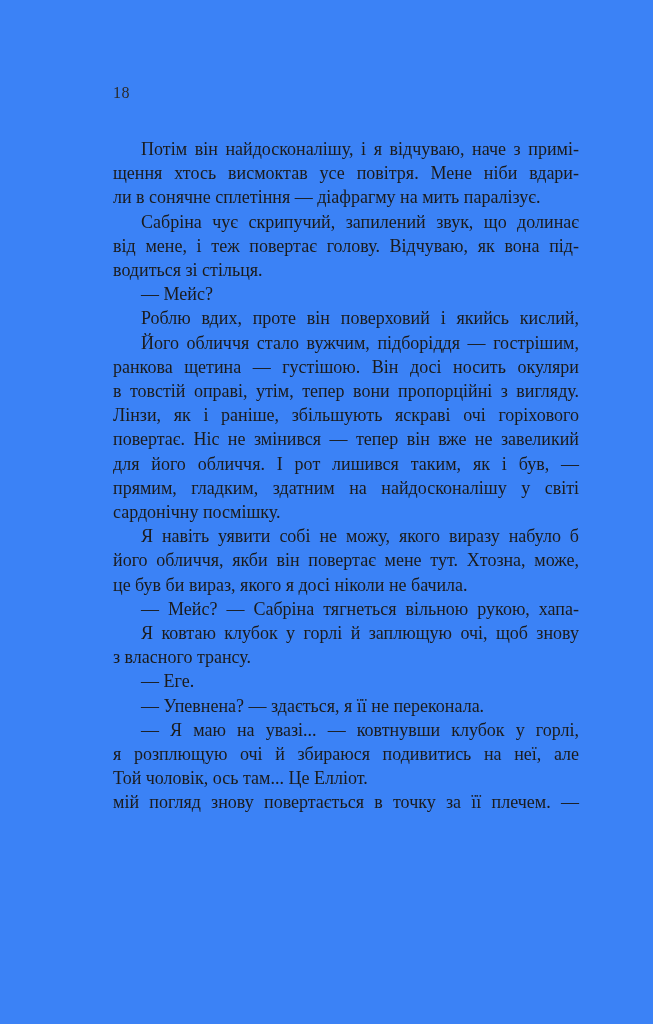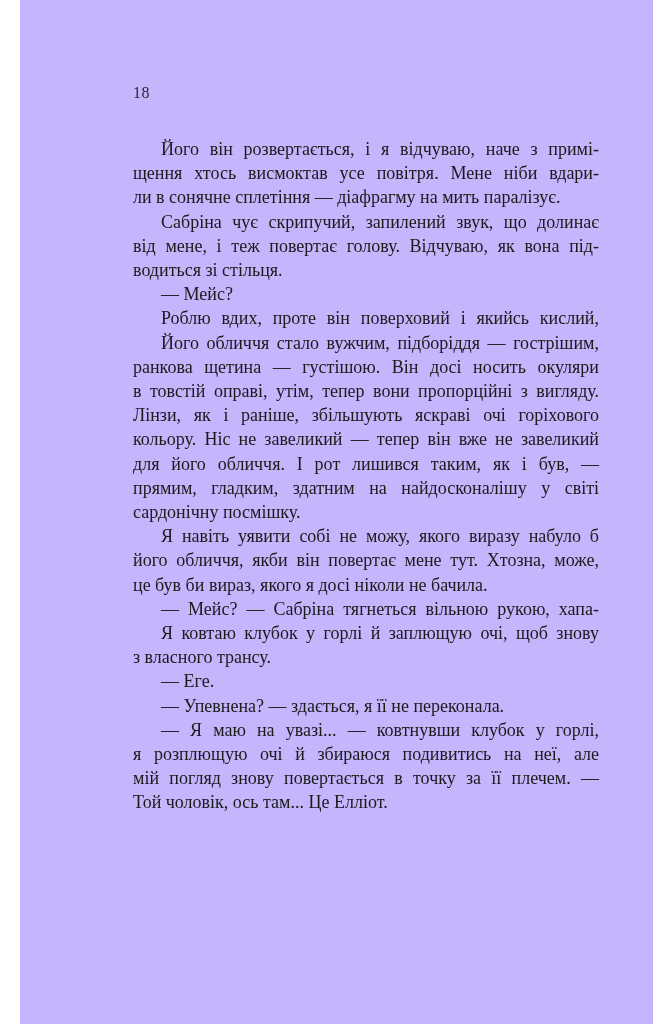--- a/index.html
+++ b/index.html
@@ -11,22 +11,21 @@
     height: 1024px;
     background: #ffffff;
     position: relative;
     overflow: hidden;
     font-family: "Liberation Serif", "DejaVu Serif", serif;
     color: #1b1b1b;
   }
   .book-page {
     position: absolute;
     inset: 0;
-    background: #c4b5fd;
-    margin-left: 20px;
+    background: #3b82f6;
   }
   .page-number {
     position: absolute;
     left: 113px;
     top: 84px;
     font-size: 16px;
     line-height: 18px;
     color: #2a2a2a;
     letter-spacing: 0.5px;
   }
@@ -57,41 +56,41 @@
     font-style: italic;
   }
 </style>
 </head>
 <body>
 
 <div class="book-page">
   <div class="page-number">18</div>
   <div class="text-block">
       <div class="paragraph">
-        <div class="line first">Його він розвертається, і я відчуваю, наче з примі-</div>
+        <div class="line first">Потім він найдосконалішу, і я відчуваю, наче з примі-</div>
         <div class="line">щення хтось висмоктав усе повітря. Мене ніби вдари-</div>
         <div class="line last">ли в сонячне сплетіння — діафрагму на мить паралізує.</div>
       </div>
       <div class="paragraph">
         <div class="line first">Сабріна чує скрипучий, запилений звук, що долинає</div>
         <div class="line">від мене, і теж повертає голову. Відчуваю, як вона під-</div>
         <div class="line last">водиться зі стільця.</div>
       </div>
       <div class="paragraph">
         <div class="line first last">— Мейс?</div>
       </div>
       <div class="paragraph">
         <div class="line first">Роблю вдих, проте він поверховий і якийсь кислий,</div>
       </div>
       <div class="paragraph">
         <div class="line first">Його обличчя стало вужчим, підборіддя — гострішим,</div>
         <div class="line">ранкова щетина — густішою. Він досі носить окуляри</div>
         <div class="line">в товстій оправі, утім, тепер вони пропорційні з вигляду.</div>
         <div class="line">Лінзи, як і раніше, збільшують яскраві очі горіхового</div>
-        <div class="line">кольору. Ніс не завеликий — тепер він вже не завеликий</div>
+        <div class="line">повертає. Ніс не змінився — тепер він вже не завеликий</div>
         <div class="line">для його обличчя. І рот лишився таким, як і був, —</div>
         <div class="line">прямим, гладким, здатним на найдосконалішу у світі</div>
         <div class="line last">сардонічну посмішку.</div>
       </div>
       <div class="paragraph">
         <div class="line first">Я навіть уявити собі не можу, якого виразу набуло б</div>
         <div class="line">його обличчя, якби він повертає мене тут. Хтозна, може,</div>
         <div class="line last">це був би вираз, якого я досі ніколи не бачила.</div>
       </div>
       <div class="paragraph">
@@ -103,17 +102,17 @@
       </div>
       <div class="paragraph">
         <div class="line first last">— Еге.</div>
       </div>
       <div class="paragraph">
         <div class="line first last">— Упевнена? — здається, я її не переконала.</div>
       </div>
       <div class="paragraph">
         <div class="line first">— Я маю на увазі... — ковтнувши клубок у горлі,</div>
         <div class="line">я розплющую очі й збираюся подивитись на неї, але</div>
+        <div class="line last">Той чоловік, ось там... Це Елліот.</div>
         <div class="line">мій погляд знову повертається в точку за її плечем. —</div>
-        <div class="line last">Той чоловік, ось там... Це Елліот.</div>
       </div>
     </div>
 </div>
 
 </body></html>

